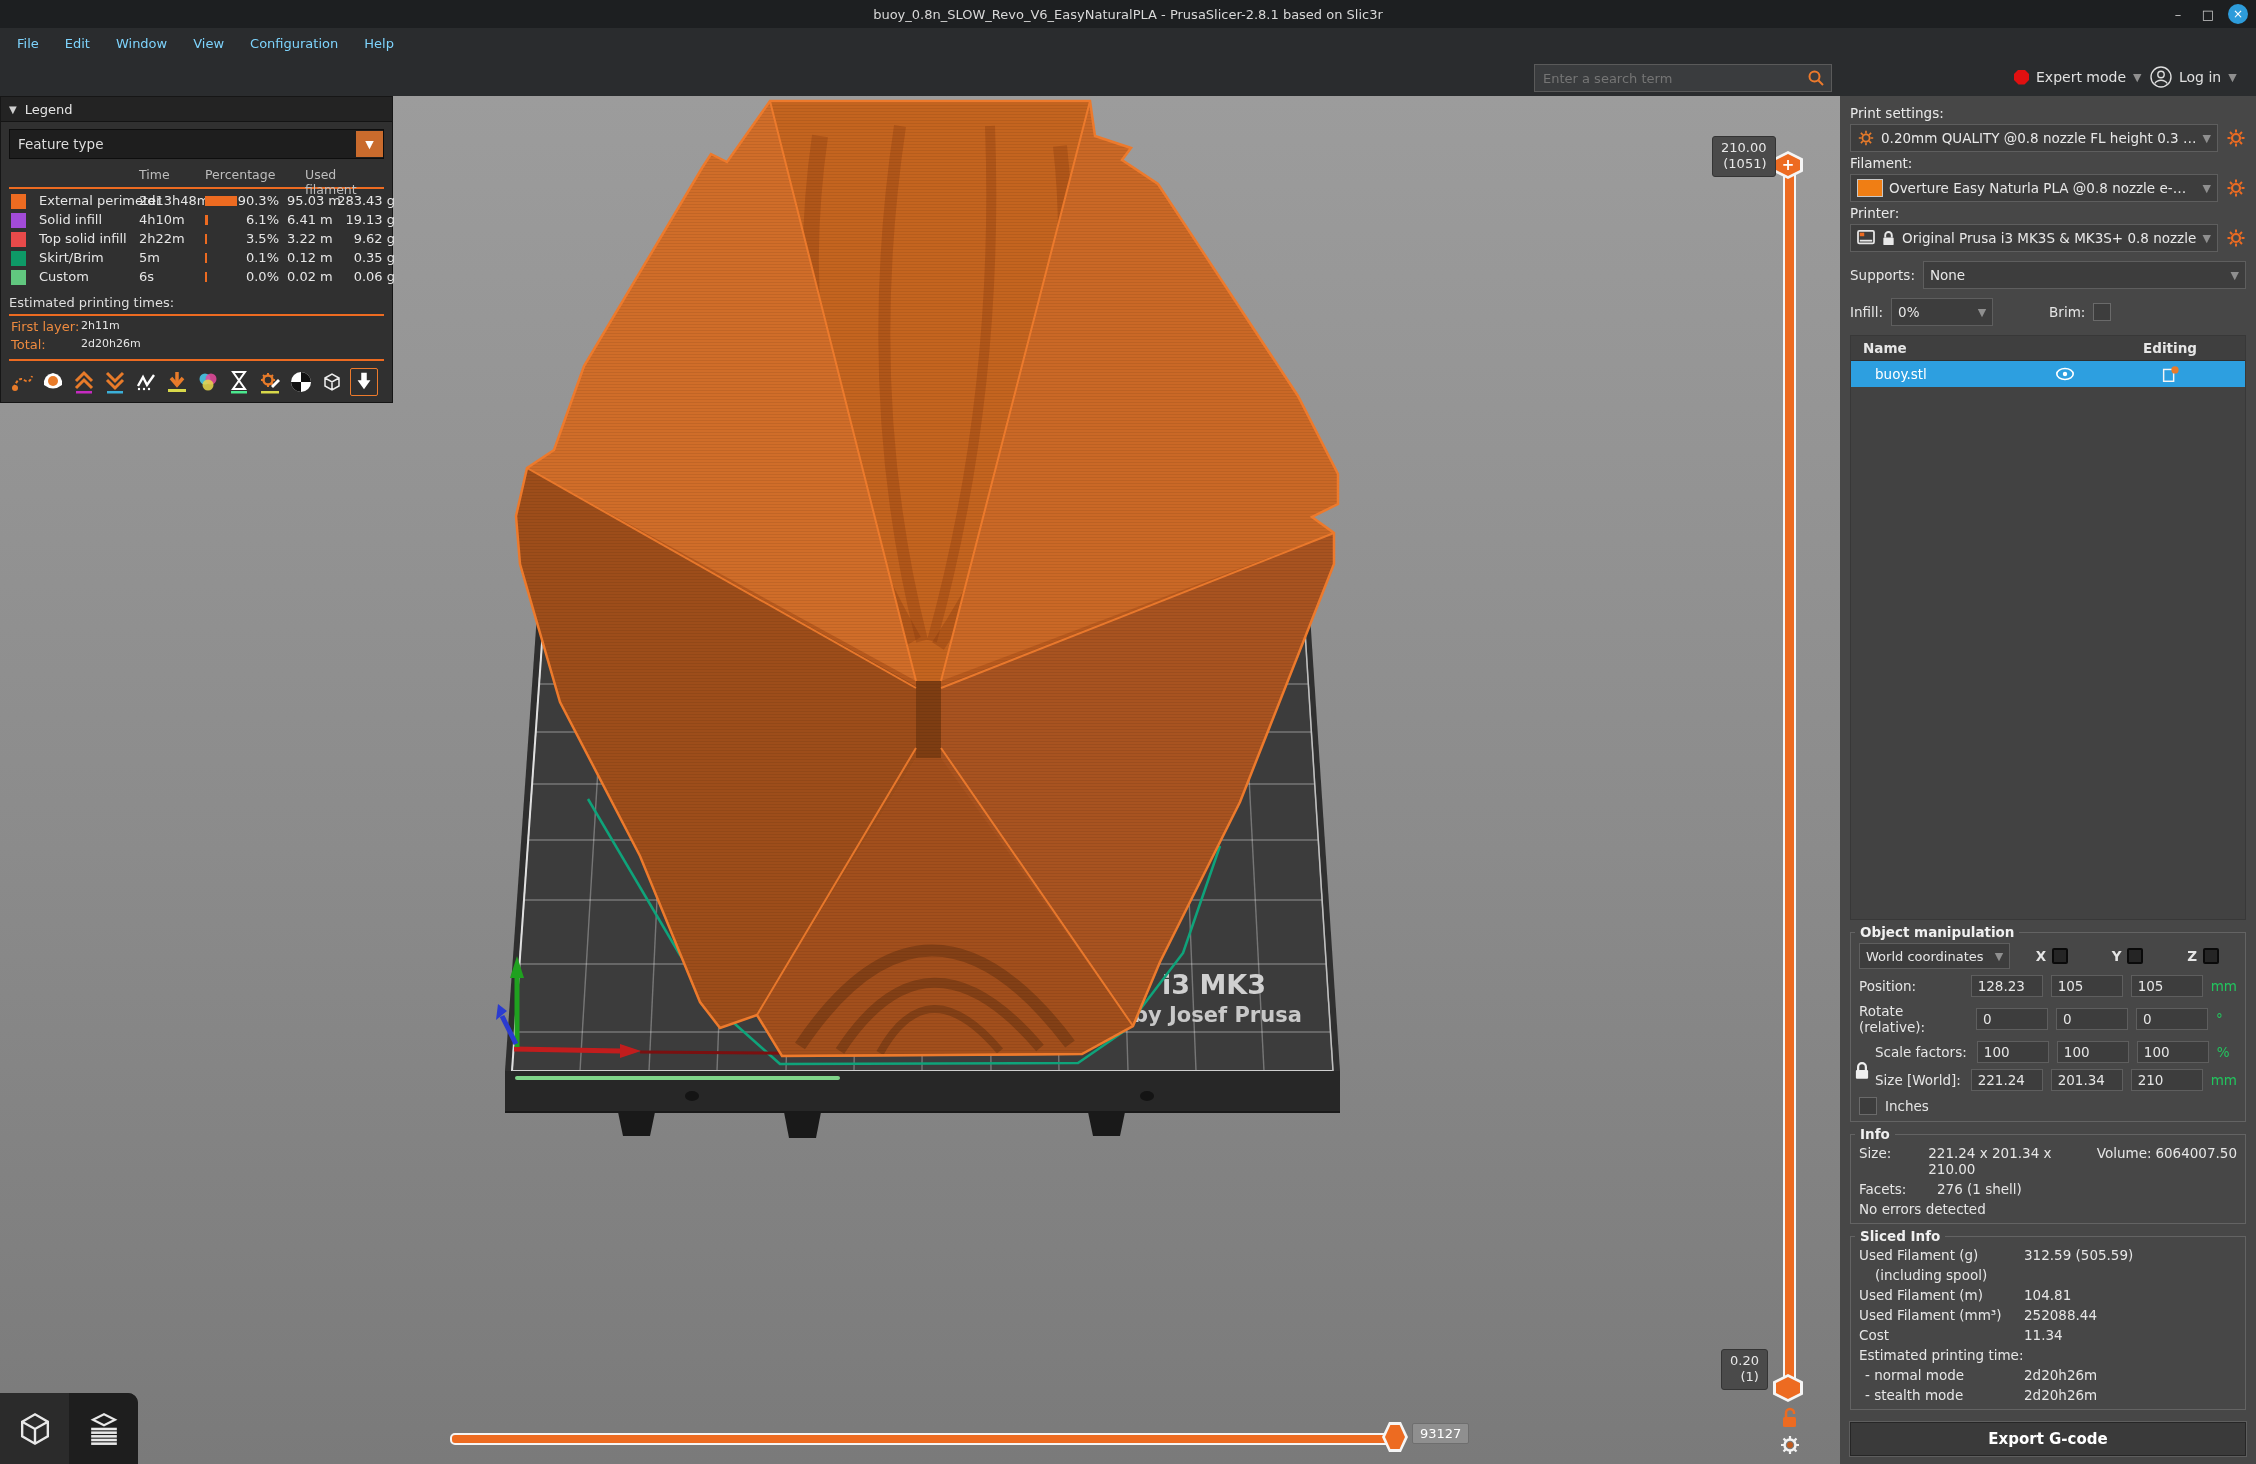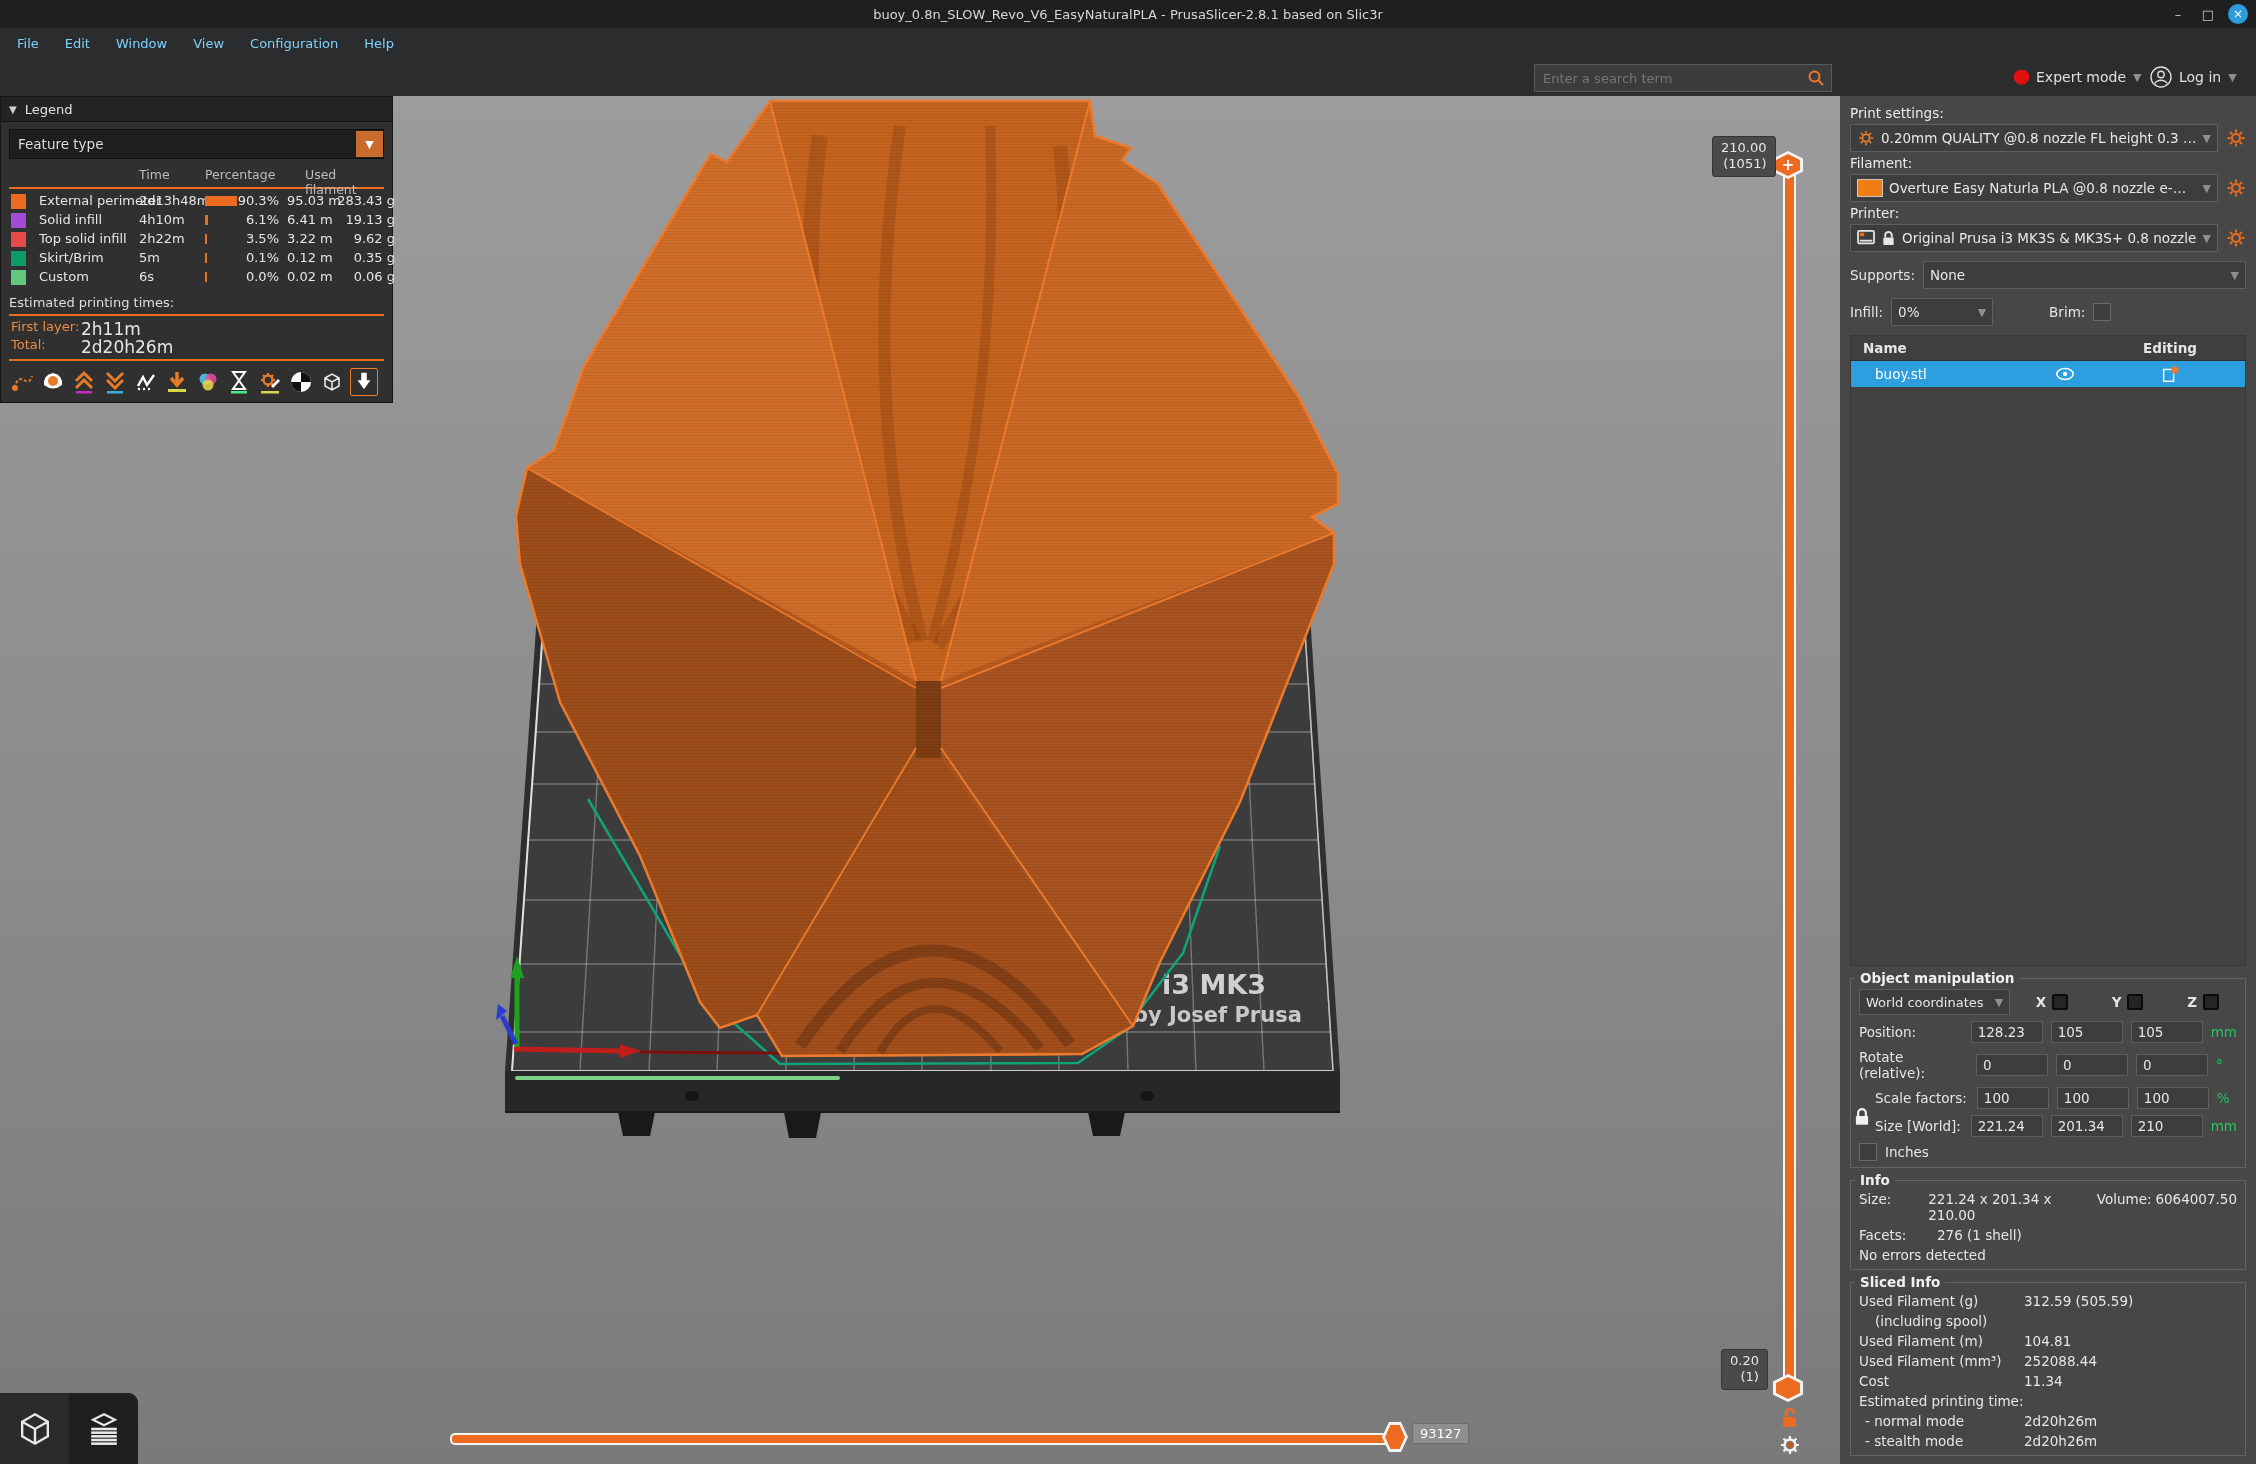--- a/index.html
+++ b/index.html
@@ -43,21 +43,21 @@
   .chip{position:absolute;left:2px;top:2px;width:15px;height:15px;}
   .lg-row .nm{position:absolute;left:30px;top:1px;font-size:13px;color:#E6E6E6;}
   .lg-row .tm{position:absolute;left:130px;top:1px;font-size:13px;color:#E6E6E6;}
   .lg-row .bar{position:absolute;left:196px;top:4px;height:10px;background:#ED6B21;}
   .lg-row .pc{position:absolute;left:224px;width:46px;top:1px;font-size:13px;color:#E6E6E6;text-align:right;}
   .lg-row .mt{position:absolute;left:278px;top:1px;font-size:13px;color:#E6E6E6;}
   .lg-row .gr{position:absolute;left:316px;width:70px;top:1px;font-size:13px;color:#E6E6E6;text-align:right;}
   .lg-sub{font-size:13px;color:#DFDFDF;margin-top:8px;}
   .lg-kv{position:relative;height:18px;}
   .lg-kv .k{position:absolute;left:2px;color:#ED8A3F;font-size:13px;}
-  .lg-kv .v{position:absolute;left:72px;color:#E6E6E6;font-size:17px;}
+  .lg-kv .v{position:absolute;left:72px;color:#E6E6E6;font-size:11px;}
   #tool-row{display:flex;align-items:center;gap:5px;margin-top:7px;}
   .tool-icon{width:26px;height:26px;display:flex;align-items:center;justify-content:center;}
   .tool-icon.selected{border:1.5px solid #ED7A2C;border-radius:2px;}
   
   #vslider-track{position:absolute;left:1783px;top:67px;width:9px;height:1222px;background:#ED6B21;border:2px solid #F5F5F5;border-radius:6px;}
   .hex{position:absolute;width:30px;height:28px;}
   .hex .outer{position:absolute;inset:0;background:#F5F5F5;clip-path:polygon(50% 0,100% 27%,100% 73%,50% 100%,0 73%,0 27%);}
   .hex .inner{position:absolute;inset:3px;background:#ED6B21;clip-path:polygon(50% 0,100% 27%,100% 73%,50% 100%,0 73%,0 27%);display:flex;align-items:center;justify-content:center;color:#fff;font-weight:bold;font-size:15px;line-height:1;}
   .hexh{position:absolute;width:26px;height:30px;}
   .hexh .outer{position:absolute;inset:0;background:#F5F5F5;clip-path:polygon(0 50%,27% 0,73% 0,100% 50%,73% 100%,27% 100%);}
@@ -664,14 +664,17 @@
       <div class="kvrow">
           <span class="k" style="padding-left:6px;box-sizing:border-box;">- normal mode</span>
           <span class="v">2d20h26m</span>
         </div>
       <div class="kvrow" style="margin-bottom:0;">
           <span class="k" style="padding-left:6px;box-sizing:border-box;">- stealth mode</span>
           <span class="v">2d20h26m</span>
         </div>
     </div>
 
+    <div id="export-btn">
+      <span>Export G-code</span>
+    </div>
   </div>
 </div>
 
 </body></html>

